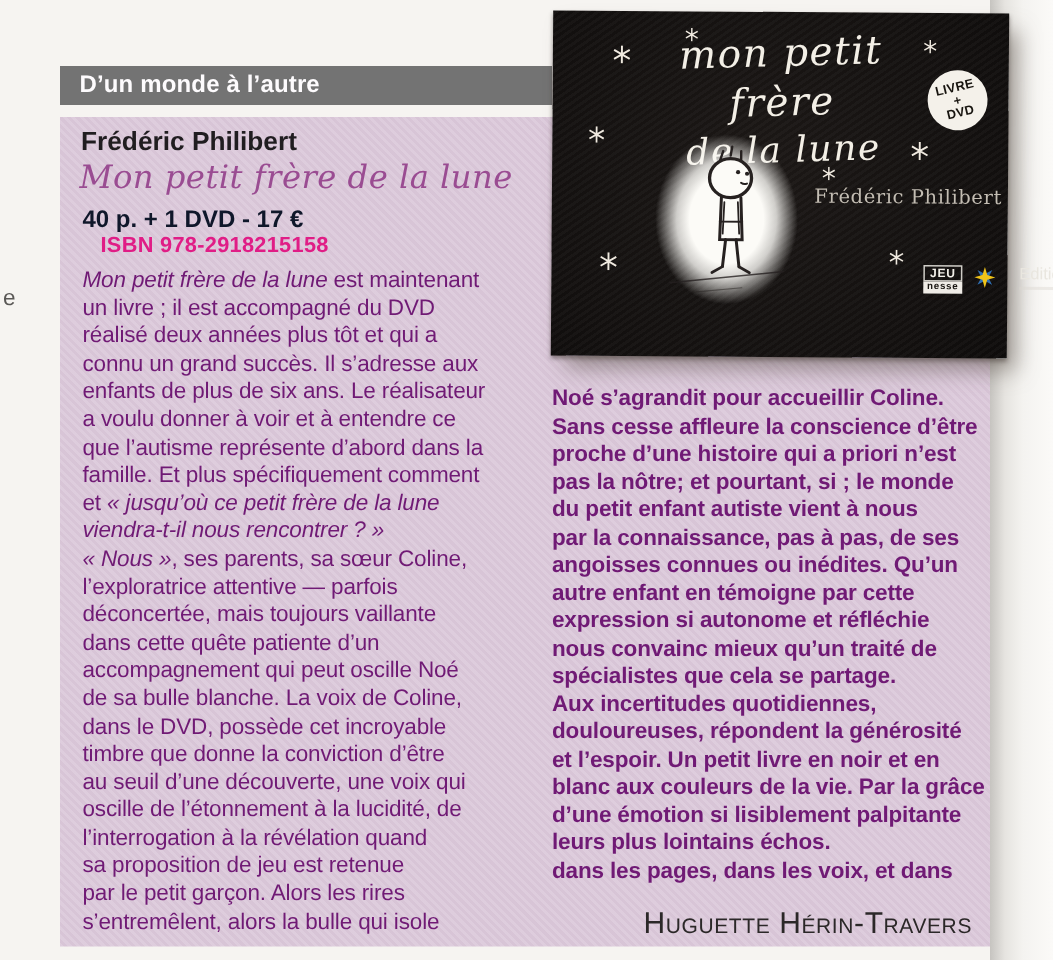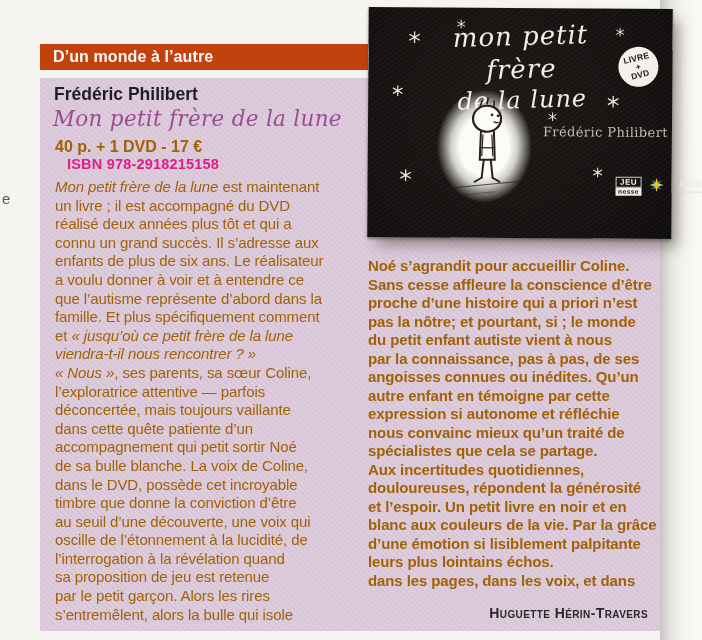--- a/index.html
+++ b/index.html
@@ -23,53 +23,53 @@
     position:absolute; left:40px; top:78px; width:622px; height:553px;
     background:
       repeating-linear-gradient(45deg, rgba(255,255,255,.05) 0 2px, rgba(90,40,80,.03) 2px 4px),
       #dccadb;
     z-index:0;
   }
 
   
   .banner {
     position:absolute; left:40px; top:44px; width:328px; height:26px;
-    background:#c2410c; color:#fdfbfd;
+    background:#737373; color:#fdfbfd;
     display:flex; align-items:center; padding-left:13px;
     font-size:16px; font-weight:700; letter-spacing:0.1px;
     z-index:2;
   }
 
   .author-name {
     position:absolute; left:54px; top:84px;
     font-size:17.5px; font-weight:700; color:#201d20; z-index:2;
   }
   .book-title {
     position:absolute; left:53px; top:106px;
     font-family:"DejaVu Serif", serif; font-style:italic;
     font-size:21.5px; color:#9a4c92; z-index:2; letter-spacing:0.3px;
   }
   .price-line {
     position:absolute; left:55px; top:138px;
-    font-size:16px; font-weight:700; color:#a16207; z-index:2;
+    font-size:16px; font-weight:700; color:#0f172a; z-index:2;
   }
   .isbn-line {
     position:absolute; left:67px; top:156px;
     font-size:14.5px; font-weight:700; color:#e01d86; z-index:2; letter-spacing:0.2px;
   }
 
-  .col { position:absolute; z-index:2; color:#a16207; font-size:15px;
+  .col { position:absolute; z-index:2; color:#701a75; font-size:15px;
          letter-spacing:-0.1px; white-space:nowrap; }
   .left-col  { left:55px;  top:178px; line-height:18.6px; }
   .right-col { left:368px; top:257px; line-height:18.5px;font-weight:bold; }
   .col .it { font-style:italic; }
 
   .signature {
     position:absolute; left:368px; top:605px; width:280px; text-align:right;
-    font-variant:small-caps; font-weight:700; font-size:14px; color:#2b2828;
+    font-variant:small-caps; font-weight:400; font-size:20px; color:#2b2828;
     letter-spacing:0.4px; z-index:2;
   }
 
   .margin-artifact {
     position:absolute; left:2px; top:190px; font-size:15px; color:#5a5856; z-index:2;
   }
 
   
   .book-cover {
     position:absolute; left:368px; top:8px; width:304px; height:230px;
@@ -144,21 +144,21 @@
       <div><span>enfants de plus de six ans. Le réalisateur</span></div>
       <div><span>a voulu donner à voir et à entendre ce</span></div>
       <div><span>que l’autisme représente d’abord dans la</span></div>
       <div><span>famille. Et plus spécifiquement comment</span></div>
       <div><span>et </span><span class="it">« jusqu’où ce petit frère de la lune</span></div>
       <div><span class="it">viendra-t-il nous rencontrer ? »</span></div>
       <div><span class="it">« Nous »</span><span>, ses parents, sa sœur Coline,</span></div>
       <div><span>l’exploratrice attentive — parfois</span></div>
       <div><span>déconcertée, mais toujours vaillante</span></div>
       <div><span>dans cette quête patiente d’un</span></div>
-      <div><span>accompagnement qui petit sortir Noé</span></div>
+      <div><span>accompagnement qui peut oscille Noé</span></div>
       <div><span>de sa bulle blanche. La voix de Coline,</span></div>
       <div><span>dans le DVD, possède cet incroyable</span></div>
       <div><span>timbre que donne la conviction d’être</span></div>
       <div><span>au seuil d’une découverte, une voix qui</span></div>
       <div><span>oscille de l’étonnement à la lucidité, de</span></div>
       <div><span>l’interrogation à la révélation quand</span></div>
       <div><span>sa proposition de jeu est retenue</span></div>
       <div><span>par le petit garçon. Alors les rires</span></div>
       <div><span>s’entremêlent, alors la bulle qui isole</span></div>
     </div>

